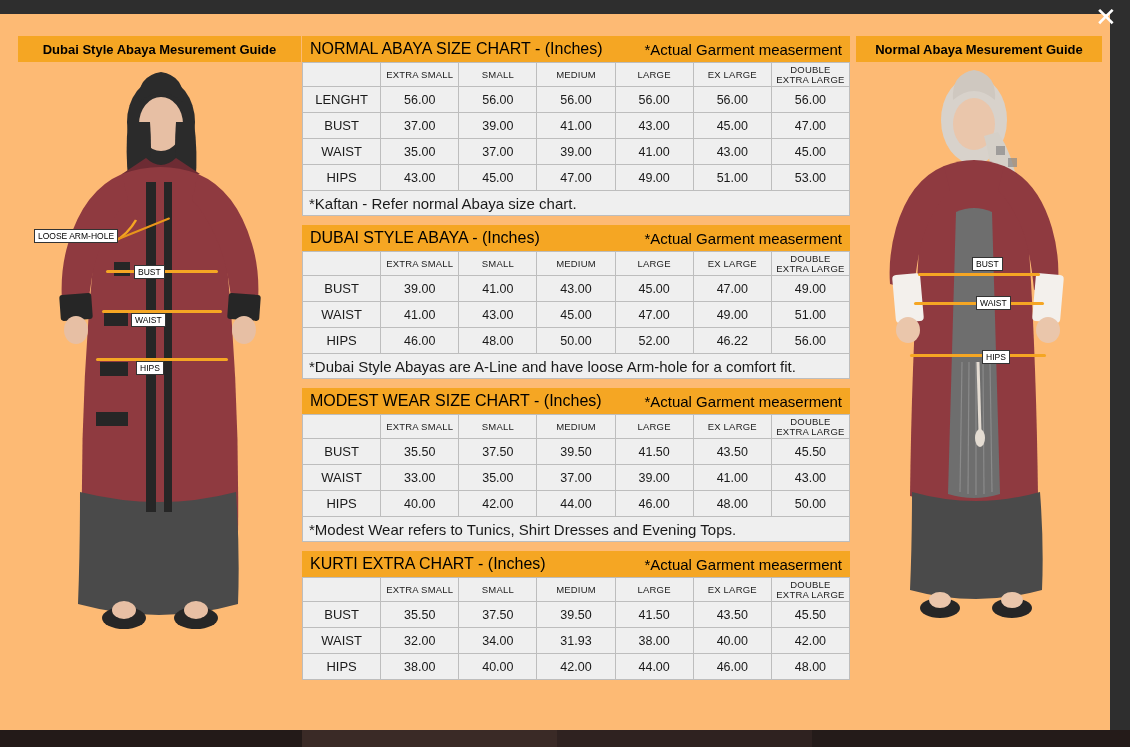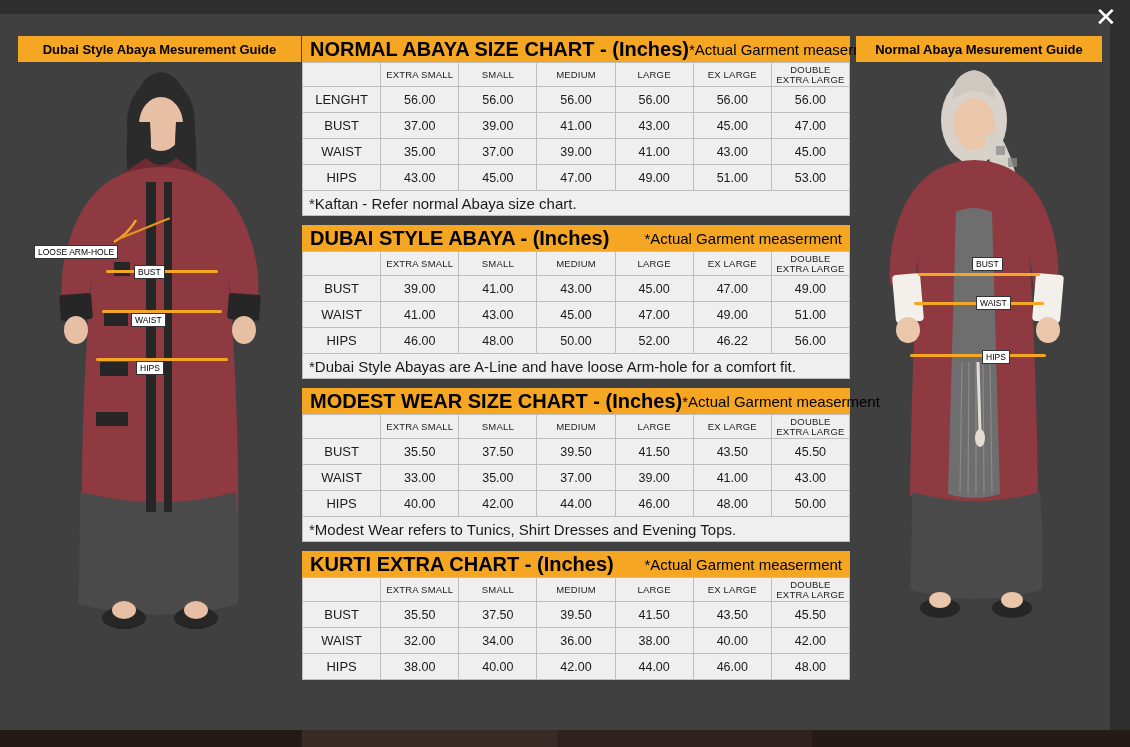--- a/index.html
+++ b/index.html
@@ -18,21 +18,21 @@
     width: 1130px;
     height: 747px;
     background: #2e2e2e;
   }
   .sheet {
     position: absolute;
     left: 0;
     top: 14px;
     width: 1110px;
     height: 716px;
-    background: #404040;
+    background: #fdba74;
   }
   .close-btn {
     position: absolute;
     right: 4px;
     top: 0px;
     width: 40px;
     height: 34px;
     color: #ffffff;
     font-size: 26px;
     line-height: 34px;
@@ -65,22 +65,22 @@
   
   .bar {
     background: #f5a623;
     color: #000;
     height: 26px;
     display: flex;
     align-items: center;
     box-sizing: border-box;
   }
   .bar .bar-title {
-    font-size: 20px;
-    font-weight: bold;
+    font-size: 16px;
+    font-weight: normal;
     padding-left: 8px;
     flex: 1 1 auto;
     white-space: nowrap;
   }
   .bar .bar-note {
     font-size: 15px;
     padding-right: 8px;
     white-space: nowrap;
   }
 
@@ -229,21 +229,21 @@
 
           <path d="M96 180 q14 -8 22 -22" stroke="#f5a623" stroke-width="2.5" fill="none"></path>
         </svg>
 
         
         <div class="mline" style="left:88px; top:208px; width:112px;"></div>
         <div class="mline" style="left:84px; top:248px; width:120px;"></div>
         <div class="mline" style="left:78px; top:296px; width:132px;"></div>
         <div class="mline thin" style="left:96px; top:166px; width:58px; transform:rotate(-22deg);"></div>
 
-        <div class="label-box" style="left:16px; top:183px;">LOOSE ARM-HOLE</div>
+        <div class="label-box" style="left:16px; top:167px;">LOOSE ARM-HOLE</div>
         <div class="label-box" style="left:116px; top:203px;">BUST</div>
         <div class="label-box" style="left:113px; top:251px;">WAIST</div>
         <div class="label-box" style="left:118px; top:299px;">HIPS</div>
       </div>
     </div>
 
     <div class="center">
 
       <div class="section">
         <div class="bar">
@@ -426,21 +426,21 @@
             <td>37.50</td>
             <td>39.50</td>
             <td>41.50</td>
             <td>43.50</td>
             <td>45.50</td>
           </tr>
           <tr>
             <td class="rowlab">WAIST</td>
             <td>32.00</td>
             <td>34.00</td>
-            <td>36.00</td>
+            <td>31.93</td>
             <td>38.00</td>
             <td>40.00</td>
             <td>42.00</td>
           </tr>
           <tr>
             <td class="rowlab">HIPS</td>
             <td>38.00</td>
             <td>40.00</td>
             <td>42.00</td>
             <td>44.00</td>

